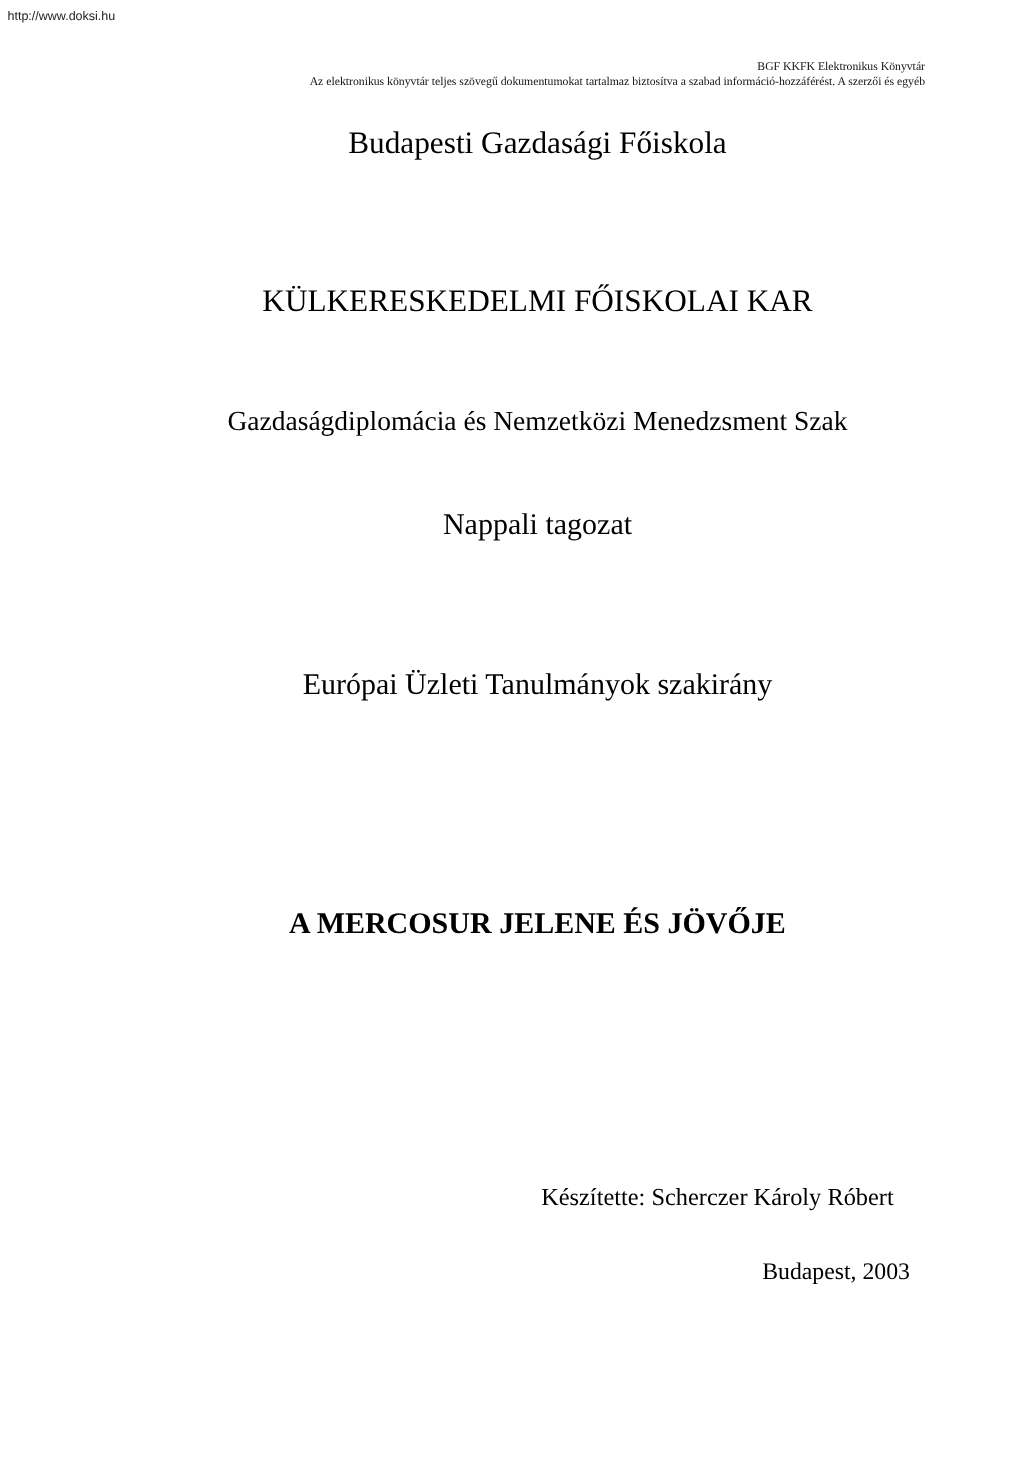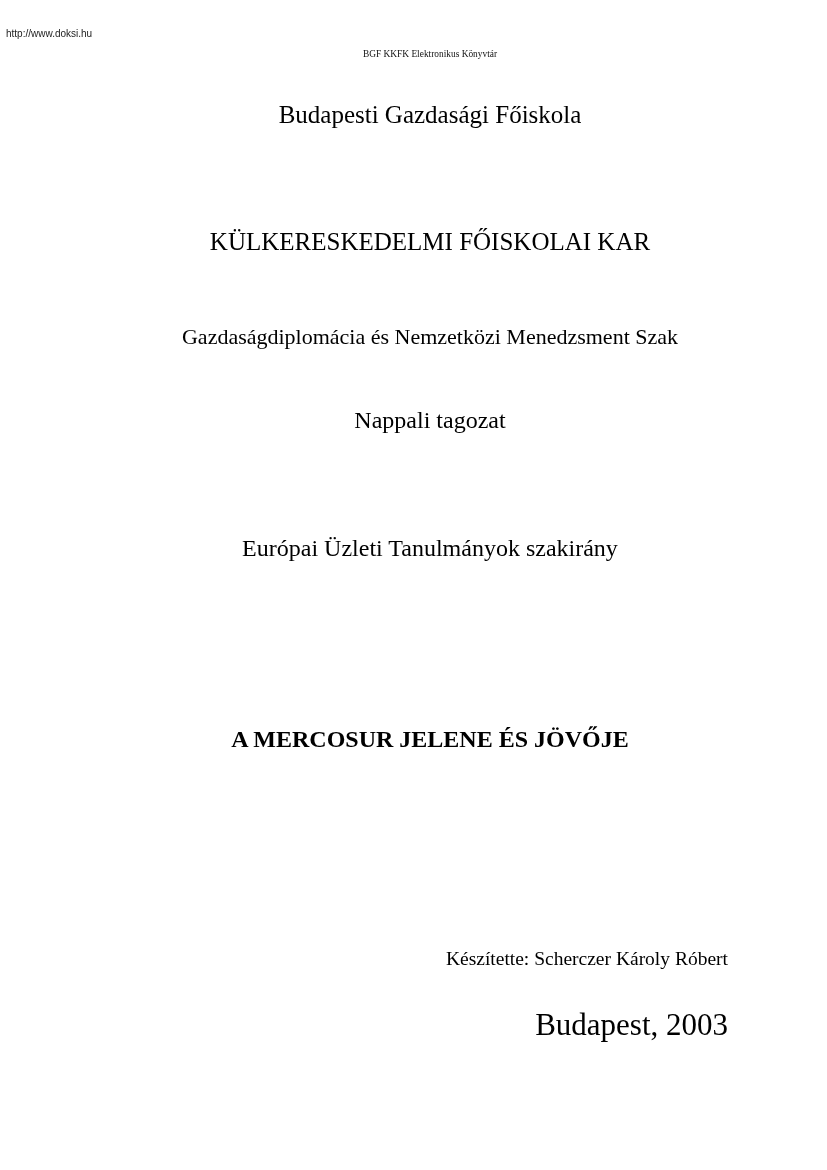--- a/index.html
+++ b/index.html
@@ -15,68 +15,68 @@
       color: #000000;
       font-family: "Liberation Serif", "DejaVu Serif", serif;
     }
     .source-url {
       position: absolute;
       left: 6px;
       top: 8px;
       font-family: "Liberation Sans", "DejaVu Sans", sans-serif;
       font-size: 10px;
       color: #222222;
-      margin-top: 20px;
     }
     .notice {
       position: absolute;
       left: 120px;
       width: 620px;
       top: 48px;
-      text-align: center;
+      text-align: right;
       font-size: 9.4px;
       line-height: 12px;
       color: #111111;
     }
     .notice div { white-space: nowrap; }
     .line {
       position: absolute;
       left: 0;
       width: 860px;
       text-align: center;
       white-space: nowrap;
     }
     .institution { top: 101px; font-size: 25px; }
     .faculty     { top: 228px; font-size: 25px; }
     .programme   { top: 324px; font-size: 22px; }
     .mode        { top: 407px; font-size: 24px; }
     .track       { top: 535px; font-size: 24px; }
     .title       { top: 726px; font-size: 24px; font-weight: bold; }
     .author {
       position: absolute;
-      right: 99px;
+      right: 112px;
       top: 948px;
       font-size: 19.5px;
       white-space: nowrap;
     }
     .place-date {
       position: absolute;
       right: 99px;
       top: 1007px;
-      font-size: 31px;
+      font-size: 19px;
       white-space: nowrap;
     }
   </style>
 </head>
 <body>
 
 <a class="source-url">http://www.doksi.hu</a>
 
 <div class="notice">
   <div>BGF KKFK Elektronikus Könyvtár</div>
+  <div>Az elektronikus könyvtár teljes szövegű dokumentumokat tartalmaz biztosítva a szabad információ-hozzáférést. A szerzői és egyéb</div>
 </div>
 
 <div class="line institution">Budapesti Gazdasági Főiskola</div>
 <div class="line faculty">KÜLKERESKEDELMI FŐISKOLAI KAR</div>
 <div class="line programme">Gazdaságdiplomácia és Nemzetközi Menedzsment Szak</div>
 <div class="line mode">Nappali tagozat</div>
 <div class="line track">Európai Üzleti Tanulmányok szakirány</div>
 <div class="line title">A MERCOSUR JELENE ÉS JÖVŐJE</div>
 <div class="author">Készítette: Scherczer Károly Róbert</div>
 <div class="place-date">Budapest, 2003</div>

